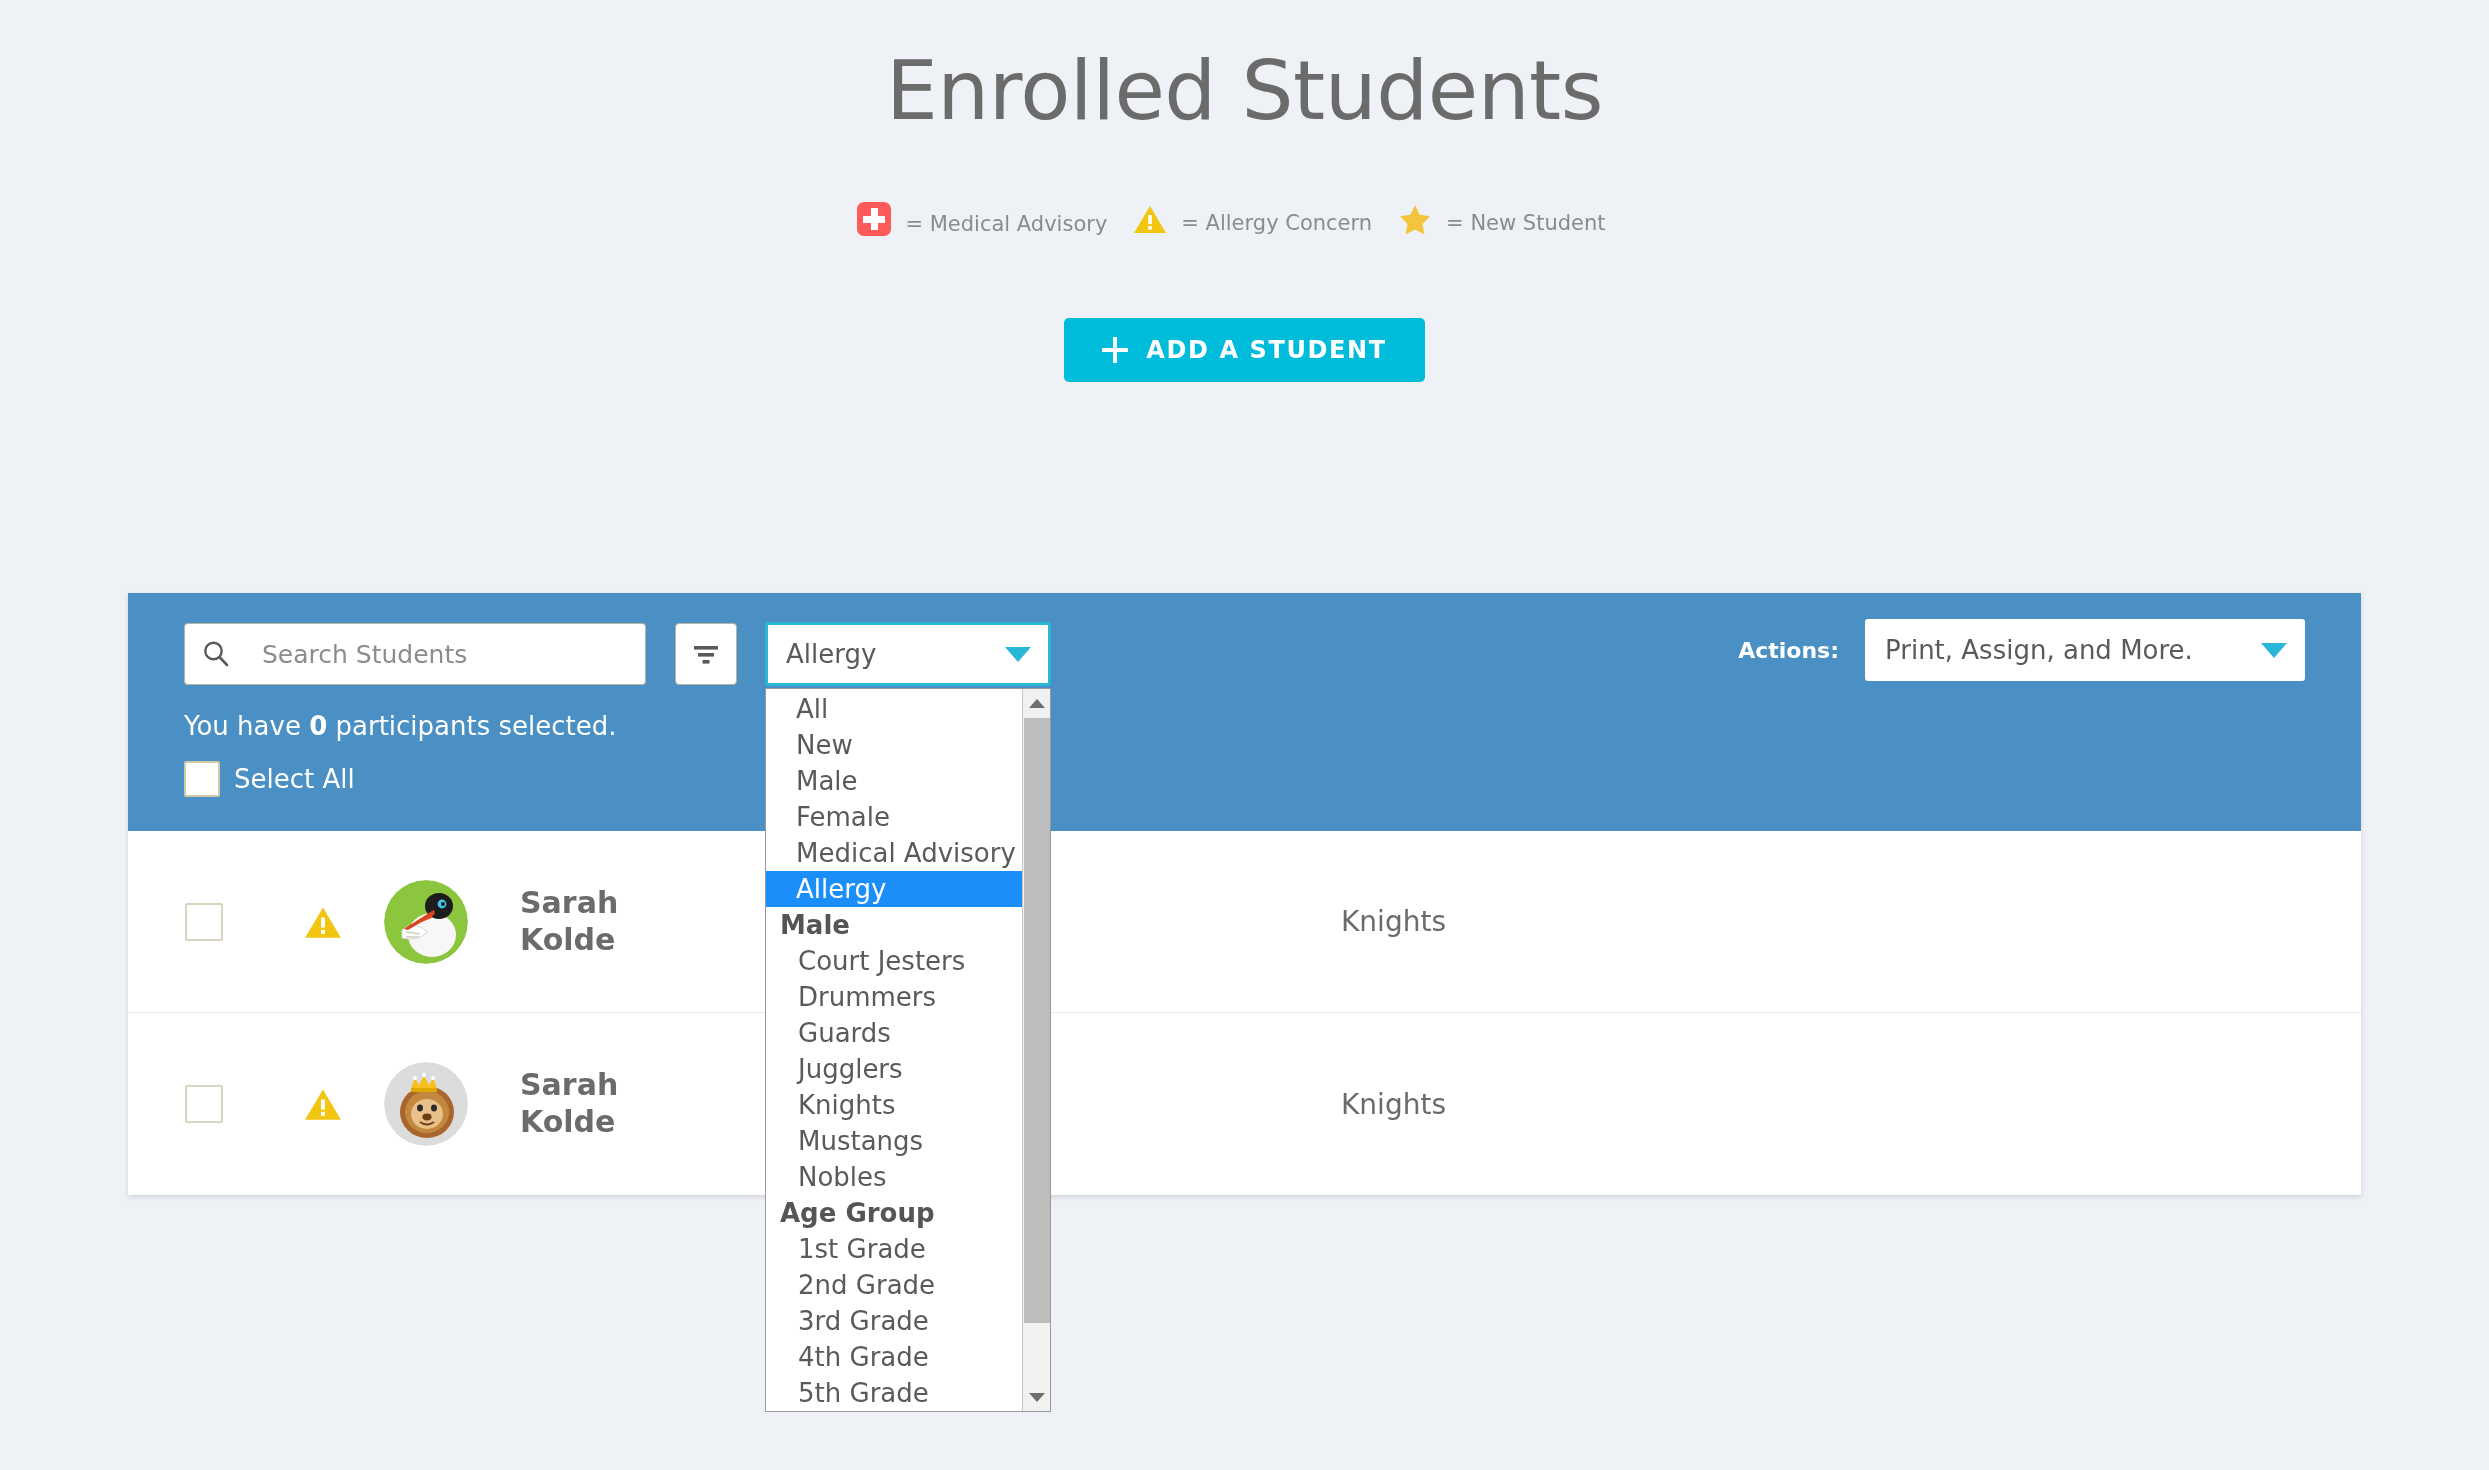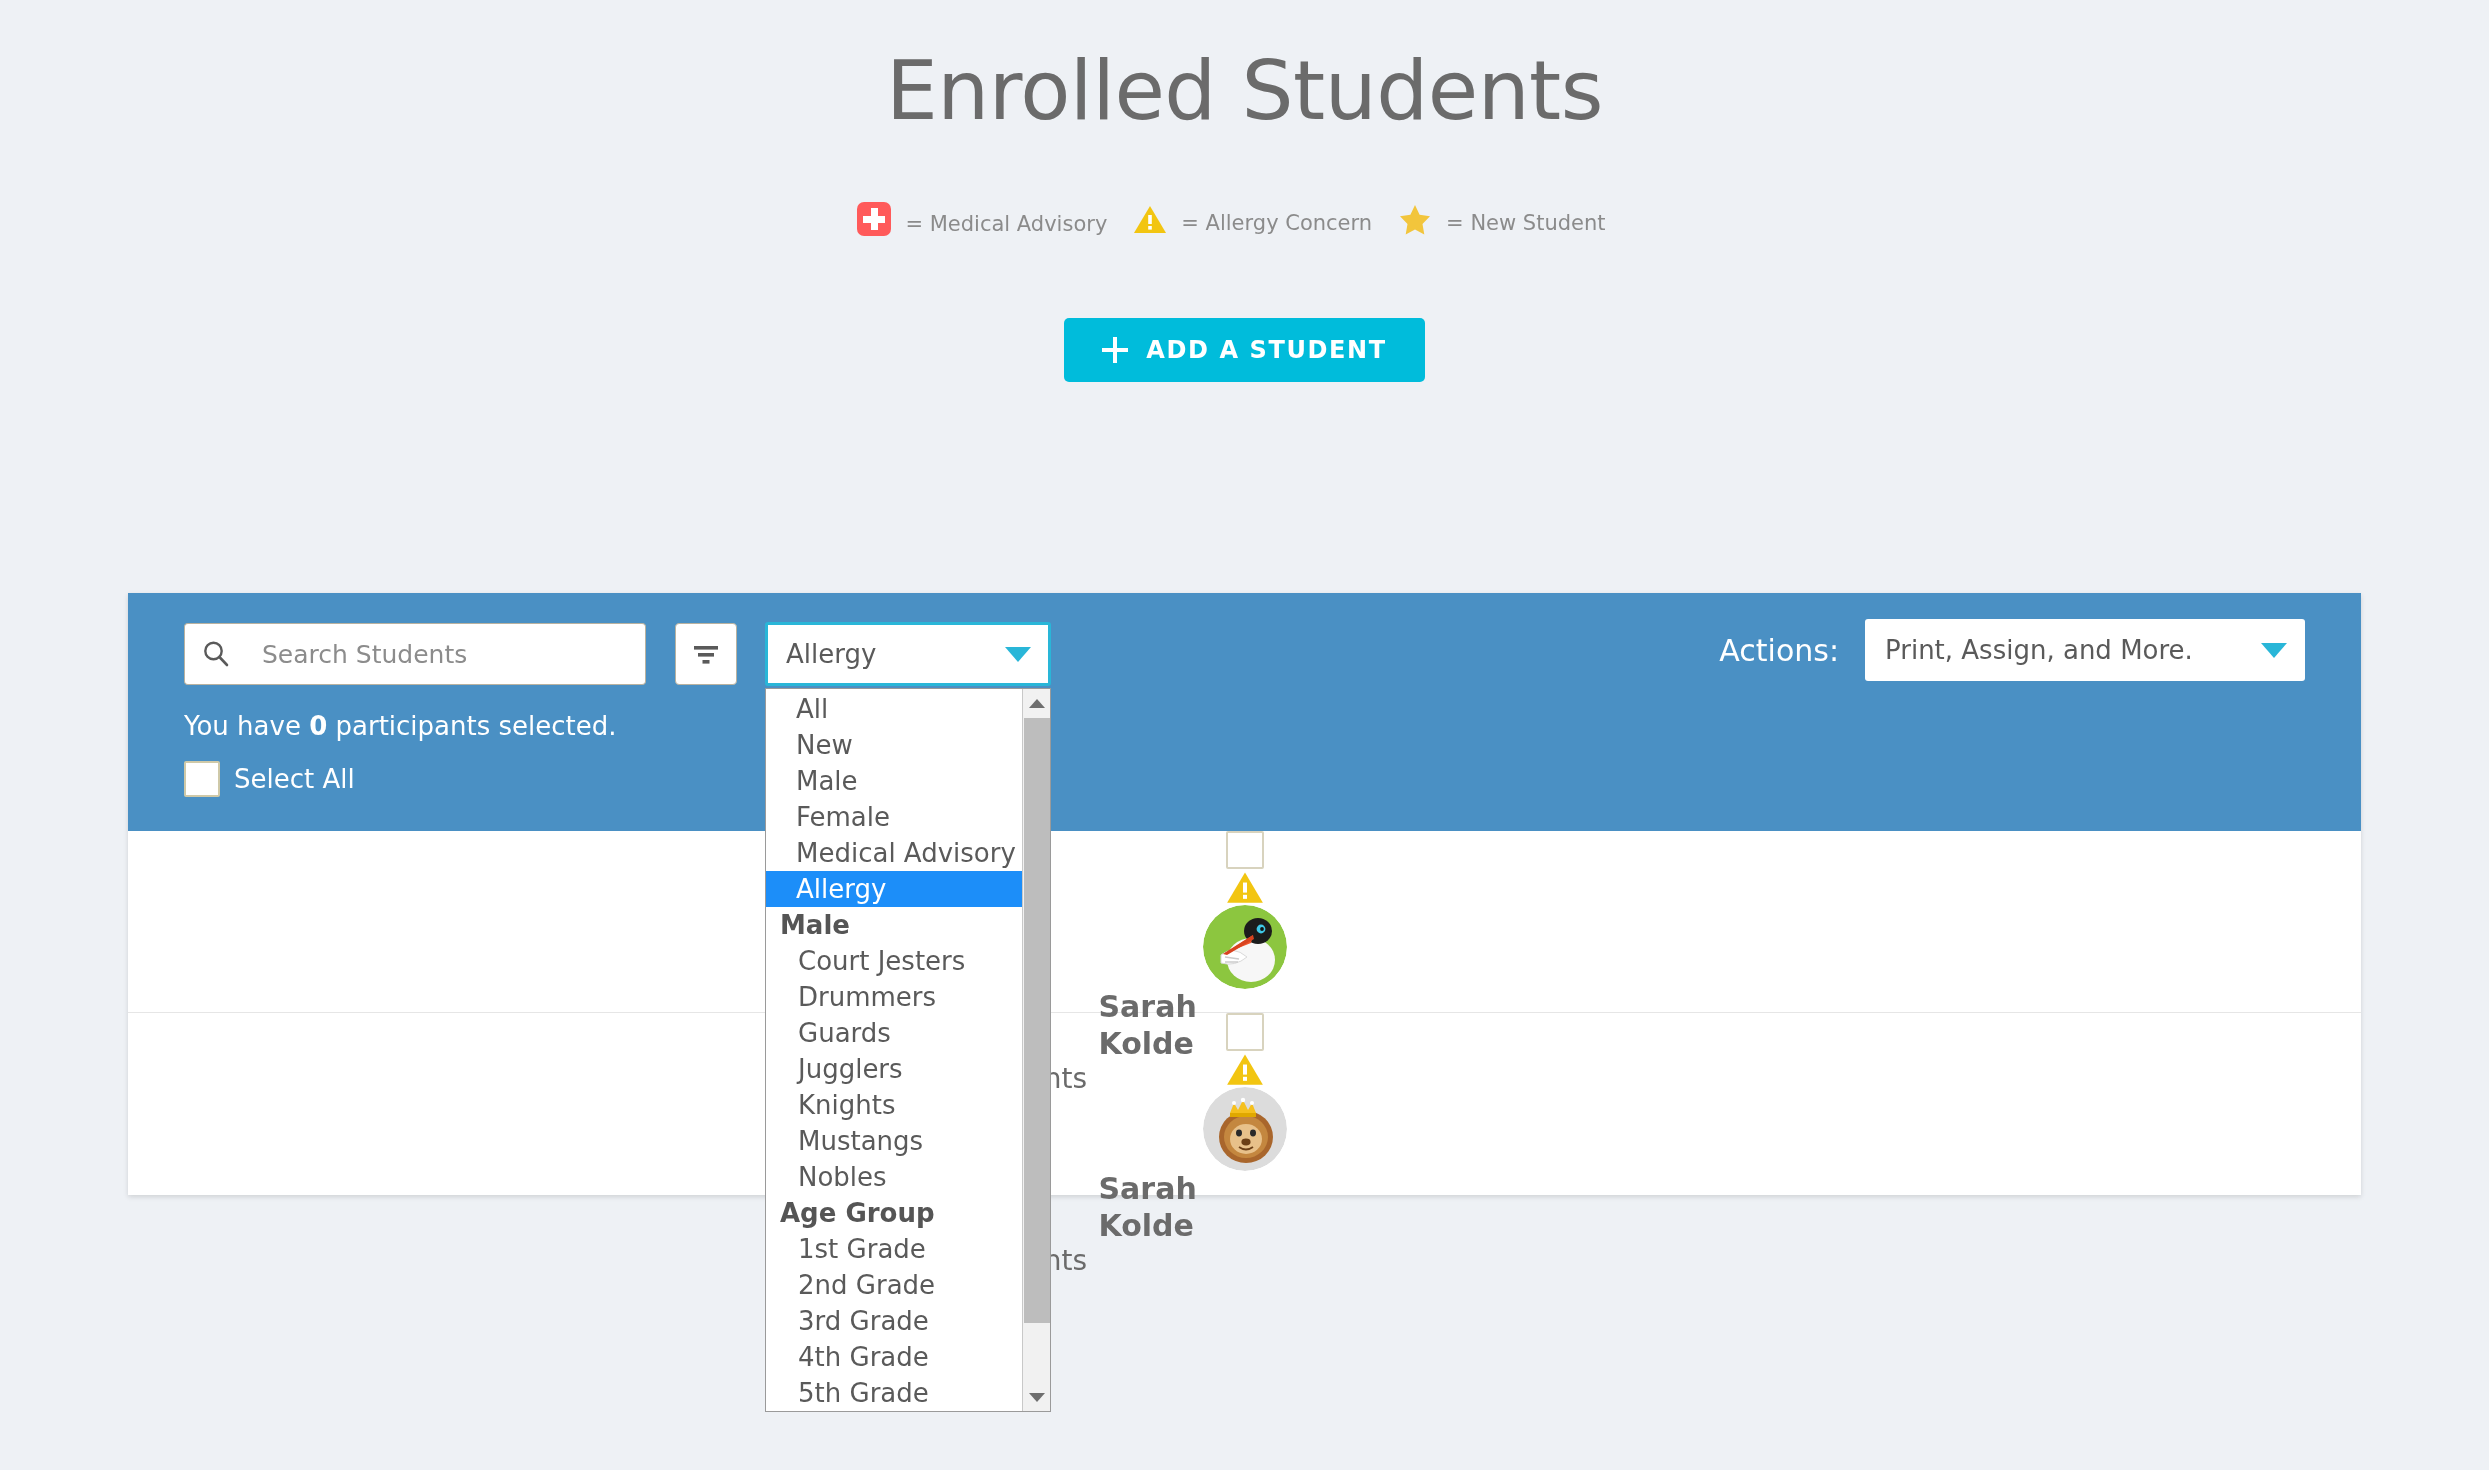--- a/index.html
+++ b/index.html
@@ -231,21 +231,21 @@
 
   
   .toolbar-right {
     position: absolute;
     right: 56px;
     top: 26px;
     display: flex;
     align-items: center;
     gap: 26px;
   }
-  .actions-label { color: #fff; font-size: 30px; }
+  .actions-label { color: #fff; font-size: 22px; font-weight: bold; }
   .actions-select {
     width: 440px; height: 62px;
     background: #fff;
     border: none;
     border-radius: 3px;
     display: flex; align-items: center; justify-content: space-between;
     padding: 0 18px 0 20px;
     cursor: pointer;
   }
   .actions-value { font-size: 26px; color: #5a5a5a; }
@@ -288,21 +288,20 @@
     margin-top: 6px;
   }
 
   
   .row {
     display: flex;
     align-items: center;
     height: 182px;
     border-bottom: 1px solid #e6e6e6;
     background: #fff;
-    flex-direction: column;
   }
   .row:last-child { border-bottom: none; }
   .cell-chk { width: 152px; display: flex; justify-content: center; flex: none; }
   .chk-row {
     width: 38px; height: 38px;
     background: #fff;
     border: 2px solid #d8d3be;
     border-radius: 2px;
     cursor: pointer;
   }

